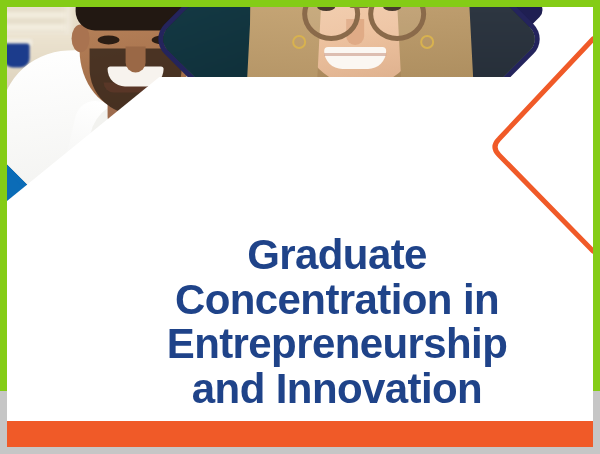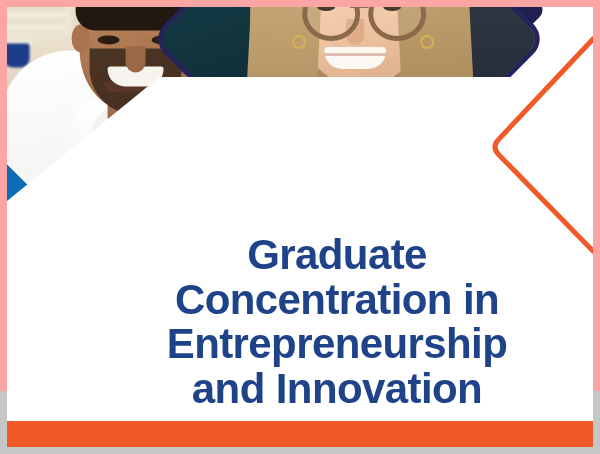--- a/index.html
+++ b/index.html
@@ -13,21 +13,21 @@
     height: 454px;
     overflow: hidden;
     font-family: "Liberation Sans", sans-serif;
   }
 
   
   .promo-frame {
     position: relative;
     width: 600px;
     height: 391px;
-    background: #fca5a5;
+    background: #84cc16;
     box-sizing: border-box;
   }
 
   
   .promo-card {
     position: absolute;
     left: 7px;
     top: 7px;
     width: 586px;
     height: 440px;

